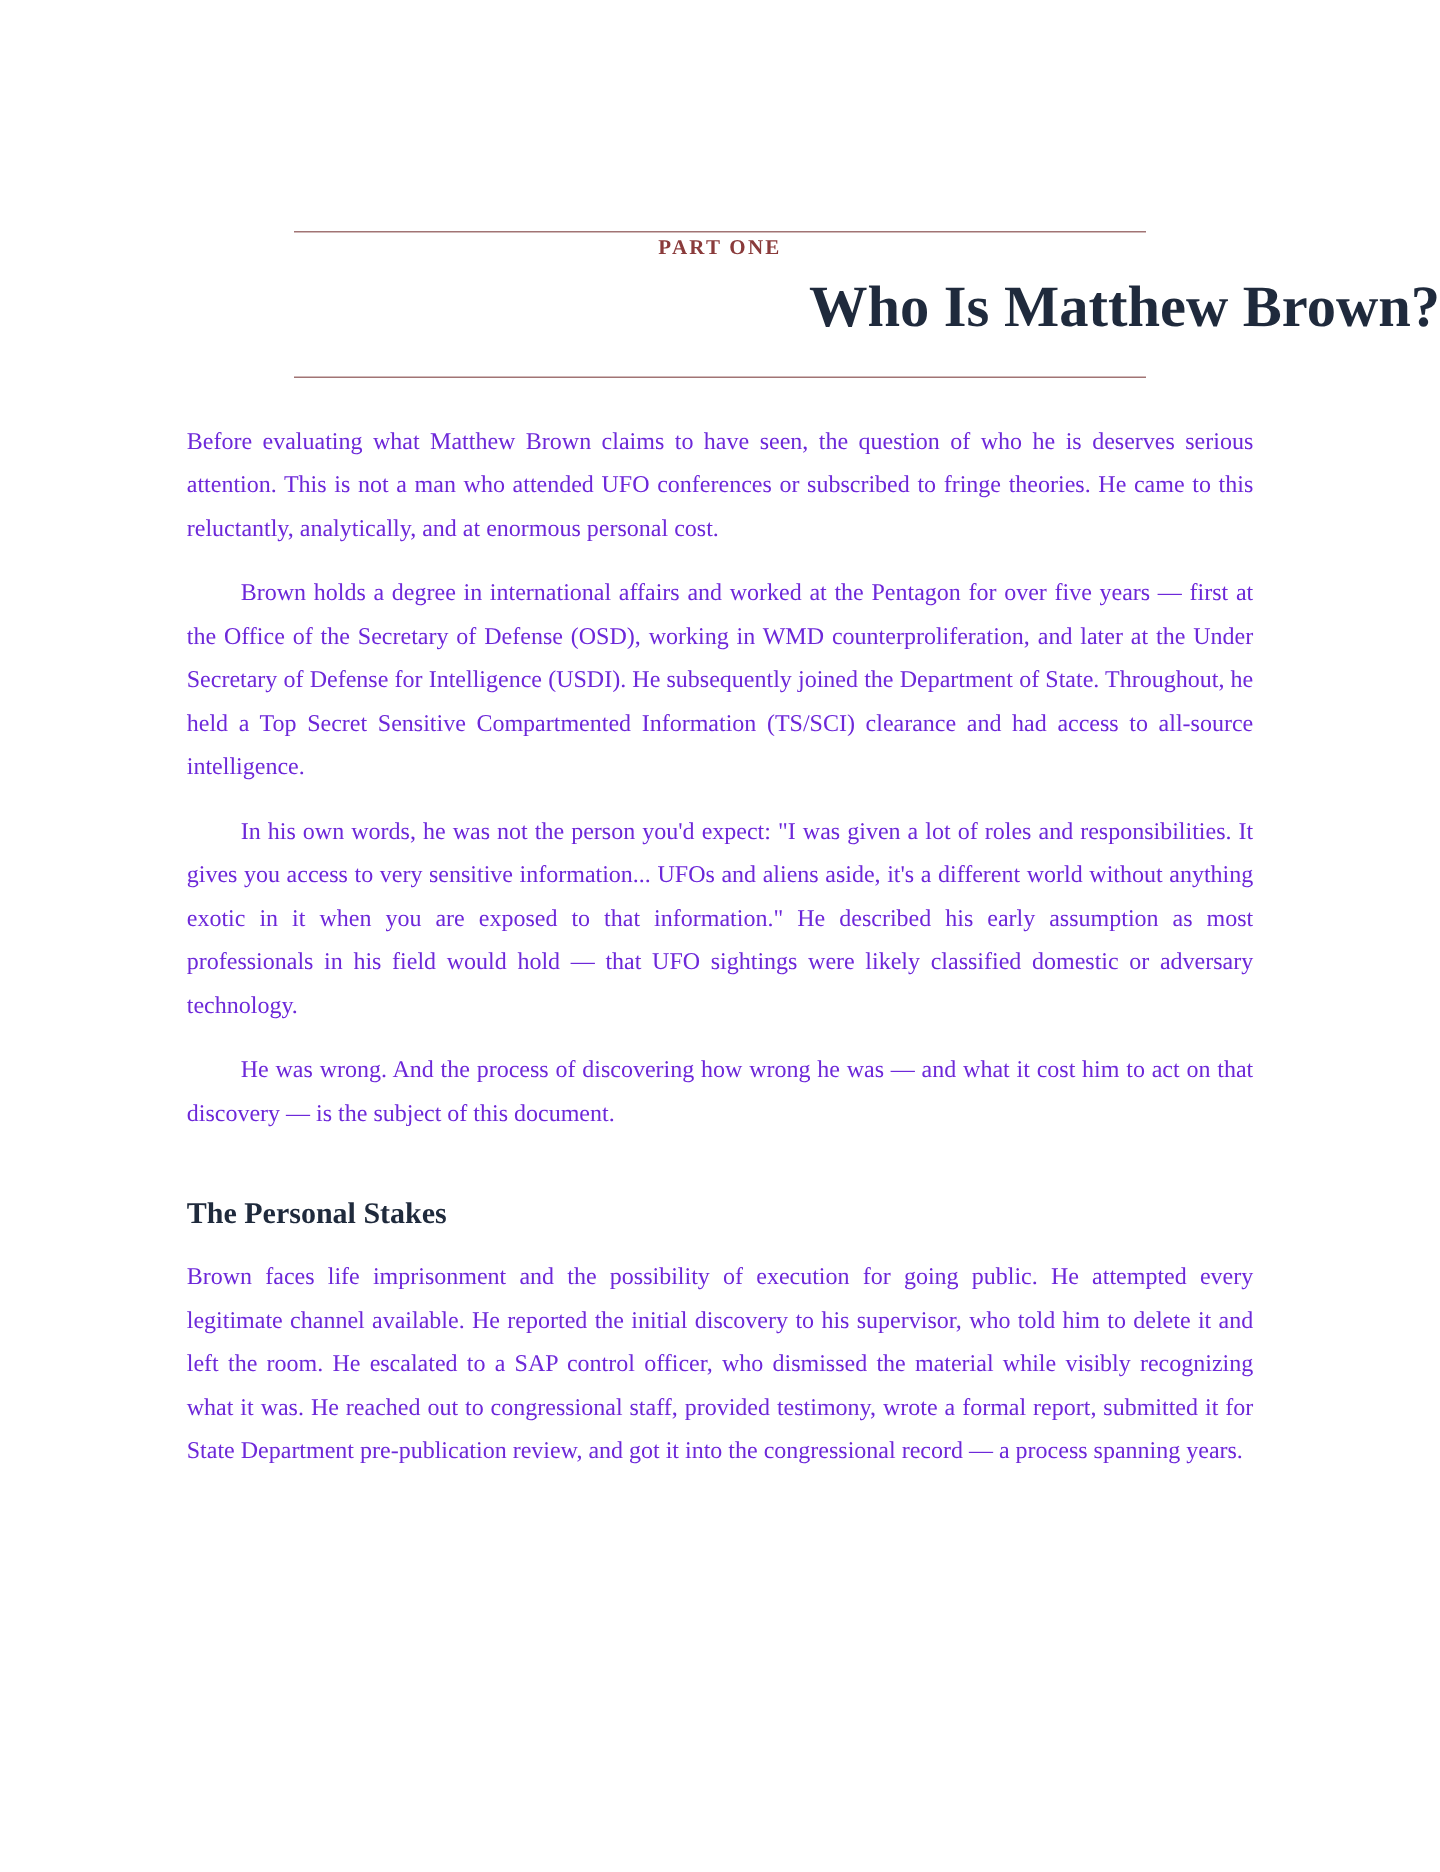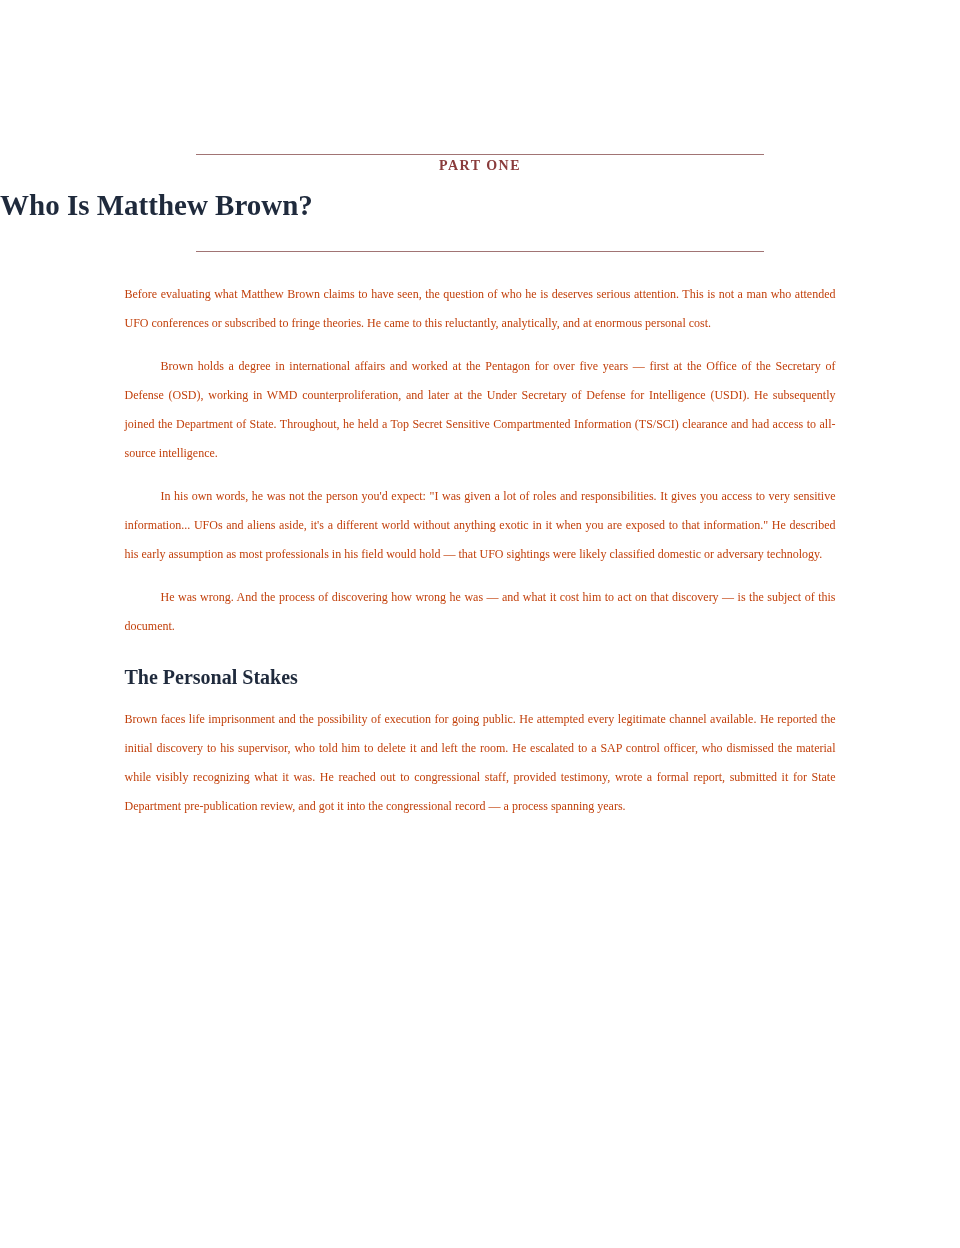--- a/index.html
+++ b/index.html
@@ -30,40 +30,40 @@
   .part-label {
     text-align: center;
     font-size: 14px;
     line-height: 22px;
     font-weight: bold;
     letter-spacing: 1.5px;
     color: #8a3b3b;
   }
   .doc-title {
     margin-top: 8px;
-    text-align: left;
-    font-size: 29px;
+    text-align: right;
+    font-size: 39px;
     line-height: 40px;
     font-weight: bold;
     color: #1f2a3c;
   }
   .content {
     width: 711px;
     margin: 28px auto 0 auto;
   }
   .content p {
-    font-size: 12px;
+    font-size: 16px;
     line-height: 29px;
     text-align: justify;
     margin-bottom: 14px;
-    color: #c2410c;
+    color: #6d28d9;
   }
   .content p.indent { text-indent: 36px; }
   .section-heading {
-    margin-top: 22px;
+    margin-top: 38px;
     margin-bottom: 14px;
     font-size: 20px;
     line-height: 28px;
     font-weight: bold;
     color: #1f2a3c;
   }
 </style>
 </head>
 <body>
 

